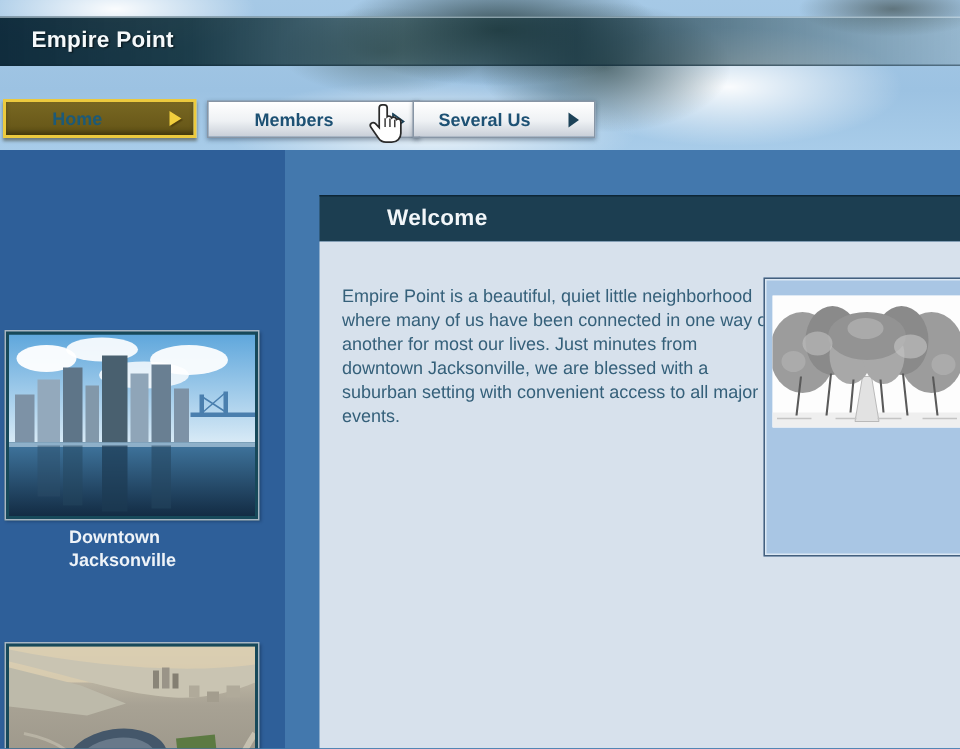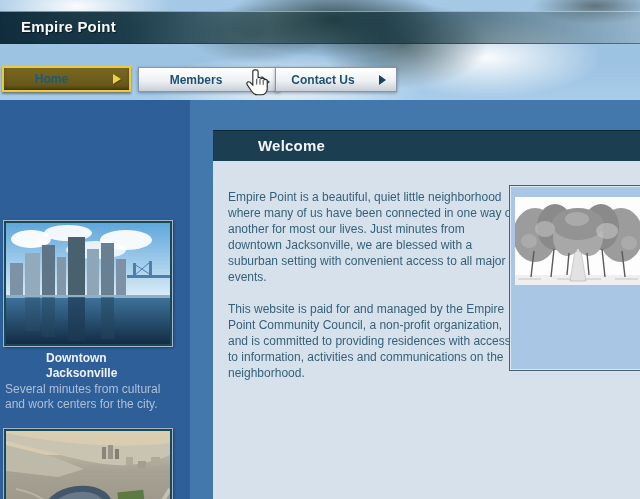--- a/index.html
+++ b/index.html
@@ -124,21 +124,21 @@
   <div class="nav-btn btn-light btn-members">
     <span class="btn-label">Members</span>
     <span class="arrow-outline">
       <svg width="10" height="12" viewBox="0 0 10 12">
           <path d="M2 1 L9 6 L2 11 Z" fill="#eef2f6" stroke="#1c4258" stroke-width="1.2"></path>
         </svg>
     </span>
   </div>
 
   <div class="nav-btn btn-light btn-contact">
-    <span class="btn-label">Contact Us</span>
+    <span class="btn-label">Several Us</span>
     <span class="arrow-solid"></span>
   </div>
 
   <div class="cursor">
     <svg width="28" height="30" viewBox="0 0 24 26">
       <path d="M9.2 1.6 c-1 0-1.7.8-1.7 1.7 v11.5 l-2.3-2.4 c-.7-.7-1.9-.7-2.5.1 -.5.6-.5 1.4 0 2.1 l4.3 6.2 c1 1.5 2.4 2.4 4.4 2.4 h3.4 c3 0 5.2-2.2 5.2-5.2 v-6.6 c0-.9-.7-1.6-1.6-1.6 -.3 0-.6.1-.9.3 -.2-.8-.9-1.3-1.7-1.3 -.4 0-.8.1-1.1.4 -.3-.7-.9-1.1-1.7-1.1 -.3 0-.7.1-.9.3 V3.3 c0-1-.8-1.7-1.7-1.7 z" fill="#ffffff" stroke="#2a2a2a" stroke-width="1"></path>
       <path d="M10.9 9.4 v5 M13.7 9.6 v4.8 M16.5 10.2 v4.4" stroke="#2a2a2a" stroke-width=".8" fill="none"></path>
     </svg>
   </div>
 
@@ -177,21 +177,20 @@
         <rect y="72" width="164" height="3" fill="#cfe2ee" opacity=".55"></rect>
         <rect x="62" y="74" width="17" height="44" fill="#1c3a52" opacity=".7"></rect>
         <rect x="36" y="74" width="13" height="40" fill="#24465e" opacity=".5"></rect>
         <rect x="95" y="74" width="13" height="42" fill="#24465e" opacity=".55"></rect>
         <rect x="19" y="74" width="15" height="34" fill="#2c4e68" opacity=".45"></rect>
       </svg>
     </div>
 
     <div class="caption caption-1">
       <p class="caption-title">Downtown Jacksonville</p>
-      <p class="caption-text">Several minutes from cultural and work centers for the city.</p>
     </div>
 
     <div class="photo-frame frame-2">
       <svg width="164" height="122" viewBox="0 0 164 122">
         <defs>
           <linearGradient id="g2" x1="0" y1="0" x2="0" y2="1">
             <stop offset="0" stop-color="#d3cbb4"></stop>
               <stop offset=".32" stop-color="#a8a294"></stop>
               <stop offset="1" stop-color="#8e8a7e"></stop>
           </linearGradient>
@@ -222,21 +221,20 @@
 
   </div>
 
   <div class="welcome-bar">
     <span class="welcome-title">Welcome</span>
   </div>
 
   <div class="content-panel">
     <div class="content-text">
       <p>Empire Point is a beautiful, quiet little neighborhood where many of us have been connected in one way or another for most our lives. Just minutes from downtown Jacksonville, we are blessed with a suburban setting with convenient access to all major events.</p>
-      <p>This website is paid for and managed by the Empire Point Community Council, a non-profit organization, and is committed to providing residences with access to information, activities and communications on the neighborhood.</p>
     </div>
 
     <div class="tree-box">
       <div class="tree-sketch">
         <svg width="126" height="88" viewBox="0 0 126 88">
           <rect width="126" height="88" fill="#fdfdfd"></rect>
           <rect y="78" width="126" height="10" fill="#efefef"></rect>
           <path d="M55 84 L71 84 L66 54 L60 54 Z" fill="#e2e2e2" stroke="#b3b3b3" stroke-width=".6"></path>
           <ellipse cx="20" cy="38" rx="22" ry="27" fill="#9c9c9c"></ellipse>
           <ellipse cx="40" cy="30" rx="18" ry="23" fill="#8a8a8a"></ellipse>

